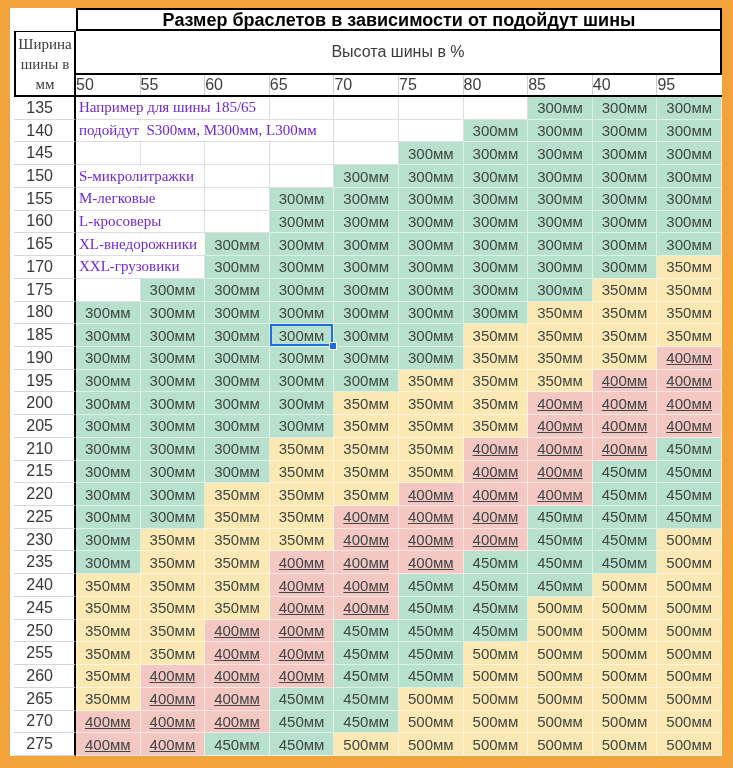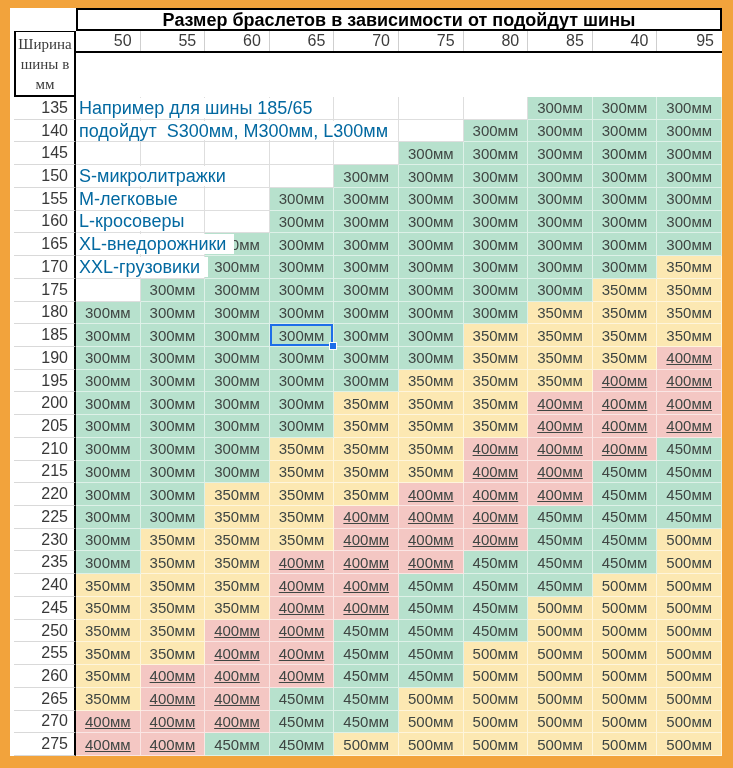--- a/index.html
+++ b/index.html
@@ -37,53 +37,53 @@
   .height-cell{
     height:44px;border:2px solid #000;border-left:none;border-top:none;
     display:flex;align-items:center;justify-content:center;
     font-size:16px;color:#3c3c3c;
   }
   .col-numbers{
     height:22px;display:grid;grid-template-columns:repeat(10,1fr);
     border-bottom:2px solid #000;
   }
   .col-num{
-    font-size:16px;color:#3c3c3c;text-align:right;padding-right:8px;line-height:20px;
+    font-size:16px;color:#3c3c3c;padding-right:8px;line-height:20px;
     border-right:1px solid #cfcfcf;
   }
   .col-num:last-child{border-right:none;}
   
   .data-grid{
     flex:1 1 auto;
     display:grid;
     grid-template-columns:62px repeat(10,1fr);
     grid-template-rows:repeat(29,1fr);
   }
   .row-label{
     background:#fff;border-right:2px solid #000;border-bottom:1px solid #d9d9d9;
-    font-size:16px;color:#383838;text-align:right;padding-right:6px;
+    font-size:16px;color:#383838;text-align:right;padding-right:21px;
     display:flex;align-items:center;justify-content:flex-end;line-height:1;
   }
   .cell{
     font-size:15px;color:#3f4643;
     display:flex;align-items:center;justify-content:center;line-height:1;
     position:relative;
   }
   .cell.empty{background:#fff;border-right:1px solid #dedede;border-bottom:1px solid #dedede;}
   .cell.green {background:#b7e1cd;border-right:1px solid rgba(255,255,255,.55);border-bottom:1px solid rgba(255,255,255,.55);}
   .cell.yellow{background:#fce8b2;border-right:1px solid rgba(255,255,255,.55);border-bottom:1px solid rgba(255,255,255,.55);}
   .cell.pink  {background:#f4c7c3;border-right:1px solid rgba(255,255,255,.55);border-bottom:1px solid rgba(255,255,255,.55);text-decoration:underline;}
   
   .cell.has-note{overflow:visible;}
   .note{
     position:absolute;left:3px;top:1px;bottom:1px;
     display:flex;align-items:center;
     background:#fff;padding-right:8px;
     white-space:pre;z-index:1;
-    font-size:18px;color:#0369a1;
+    font-size:15px;color:#6d28d9;font-family:Liberation Serif, serif;
   }
   
   .cell.selected{box-shadow:inset 0 0 0 2px #1e6ee8;z-index:2;}
   .cell.selected::after{
     content:"";position:absolute;right:-4px;bottom:-4px;
     width:6px;height:6px;background:#1e6ee8;border:1px solid #fff;
     z-index:3;
   }
 </style>
 </head>
@@ -93,20 +93,21 @@
   <div class="sheet">
 
     <div class="title-band">
       <div class="title-spacer"></div>
       <div class="title-cell">Размер браслетов в зависимости от подойдут шины</div>
     </div>
 
     <div class="header-band">
       <div class="width-cell">Ширина шины в мм</div>
       <div class="height-stack">
+        <div class="height-cell">Высота шины в %</div>
         <div class="col-numbers">
             <div class="col-num">50</div>
             <div class="col-num">55</div>
             <div class="col-num">60</div>
             <div class="col-num">65</div>
             <div class="col-num">70</div>
             <div class="col-num">75</div>
             <div class="col-num">80</div>
             <div class="col-num">85</div>
             <div class="col-num">40</div>

